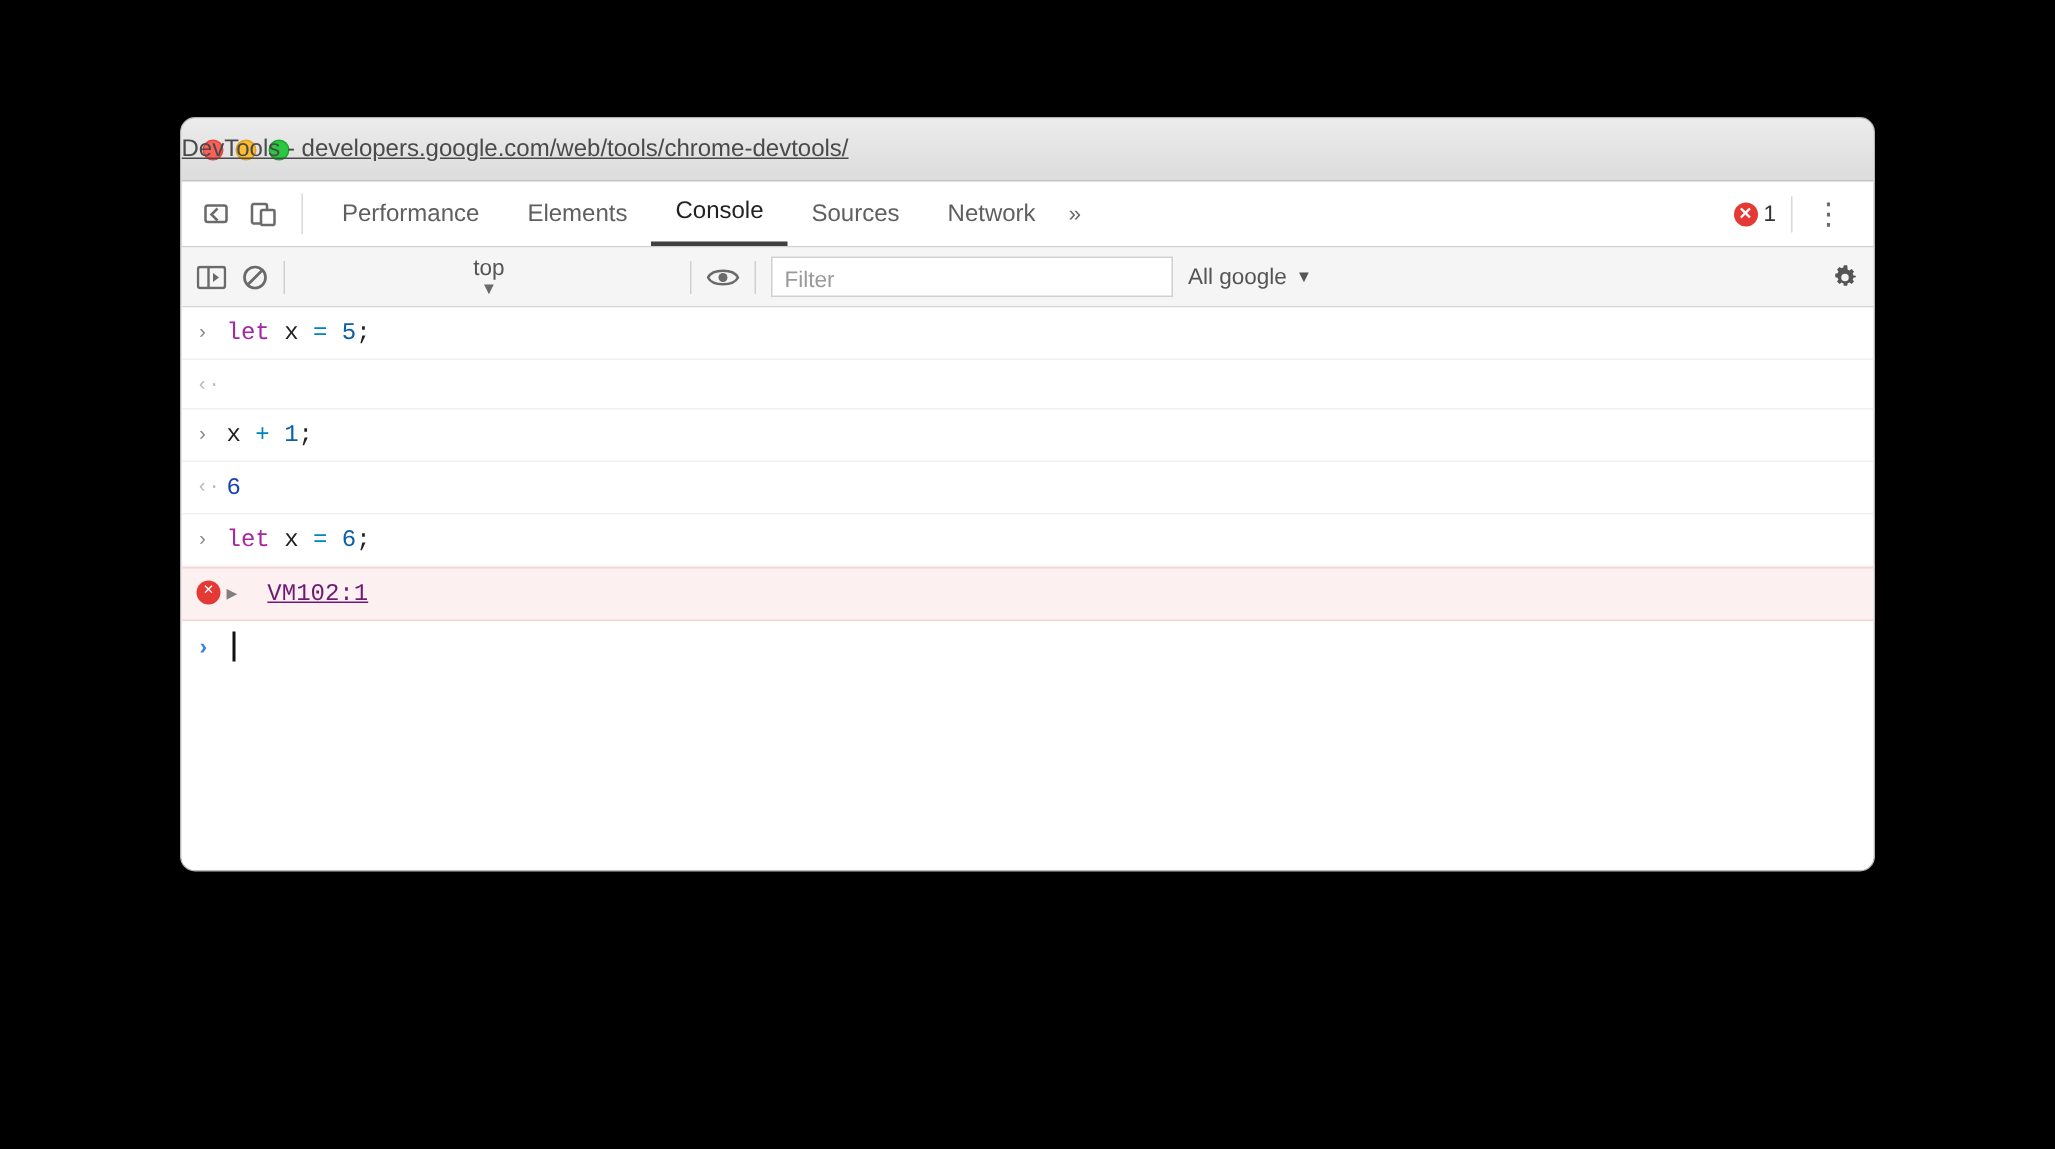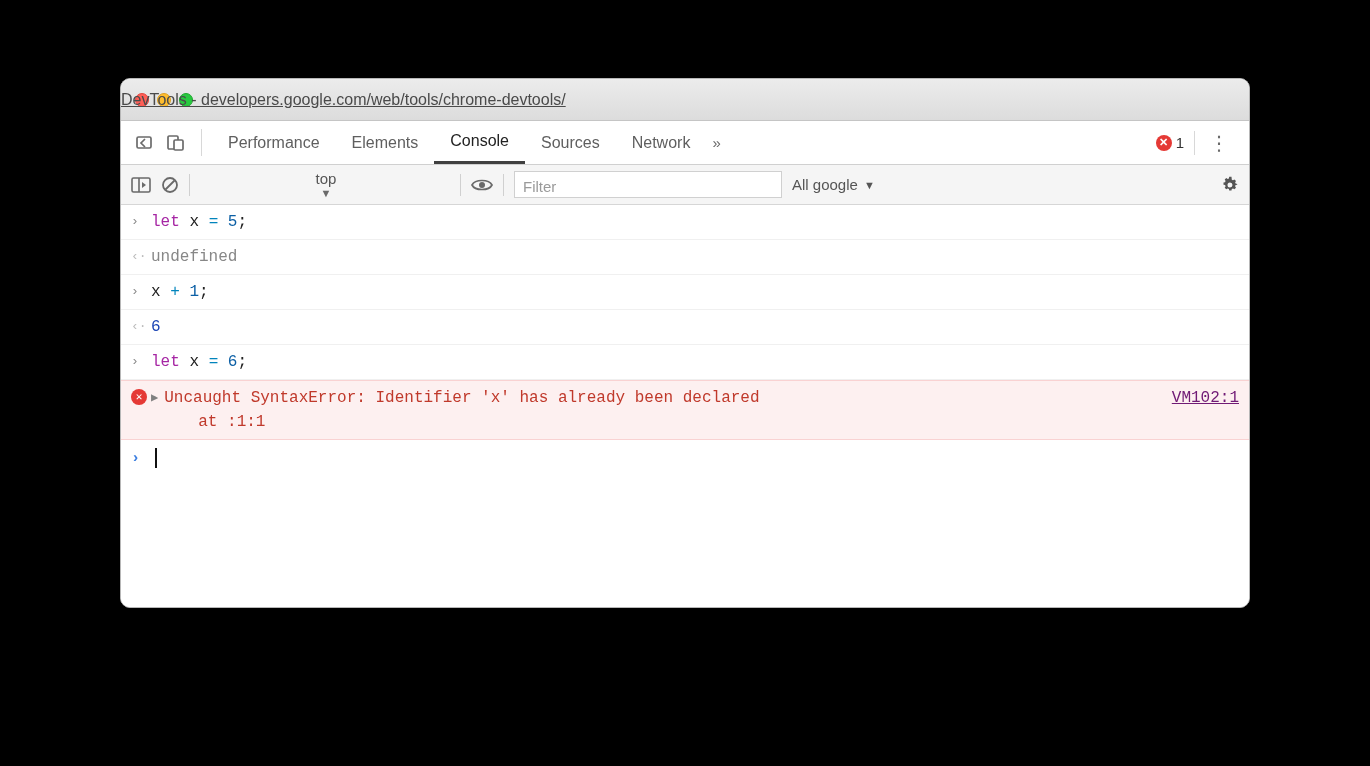--- a/index.html
+++ b/index.html
@@ -266,38 +266,36 @@
     </div>
   </div>
 
   <div class="console" id="console">
       <div class="row">
         <div class="gutter in">›</div>
         <div class="content"><span class="kw">let</span> <span class="var">x</span> <span class="op">=</span> <span class="num">5</span><span class="var">;</span></div>
       </div>
       <div class="row">
         <div class="gutter out">‹·</div>
-        <div class="content outval">undefined</div>
       </div>
       <div class="row">
         <div class="gutter in">›</div>
         <div class="content"><span class="var">x</span> <span class="op">+</span> <span class="num">1</span><span class="var">;</span></div>
       </div>
       <div class="row">
         <div class="gutter out">‹·</div>
         <div class="content outnum">6</div>
       </div>
       <div class="row">
         <div class="gutter in">›</div>
         <div class="content"><span class="kw">let</span> <span class="var">x</span> <span class="op">=</span> <span class="num">6</span><span class="var">;</span></div>
       </div>
       <div class="row error-row">
         <div class="err-icon">✕</div>
         <div class="err-disclosure">▶</div>
-        <div class="err-text">Uncaught SyntaxError: Identifier 'x' has already been declared<div class="sub">at <anonymous>:1:1</anonymous></div></div>
         <div class="err-source">VM102:1</div>
       </div>
       <div class="prompt-row">
         <div class="gutter inblue">›</div>
         <div class="content"><span class="cursor"></span></div>
       </div>
     </div>
 
 </div>
 

